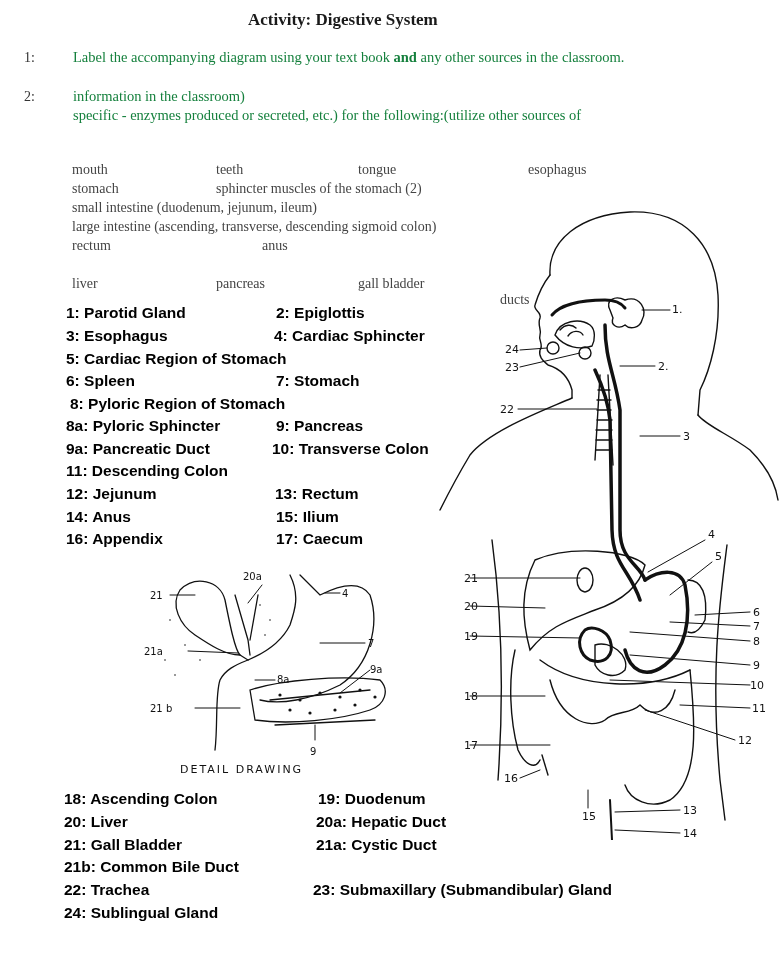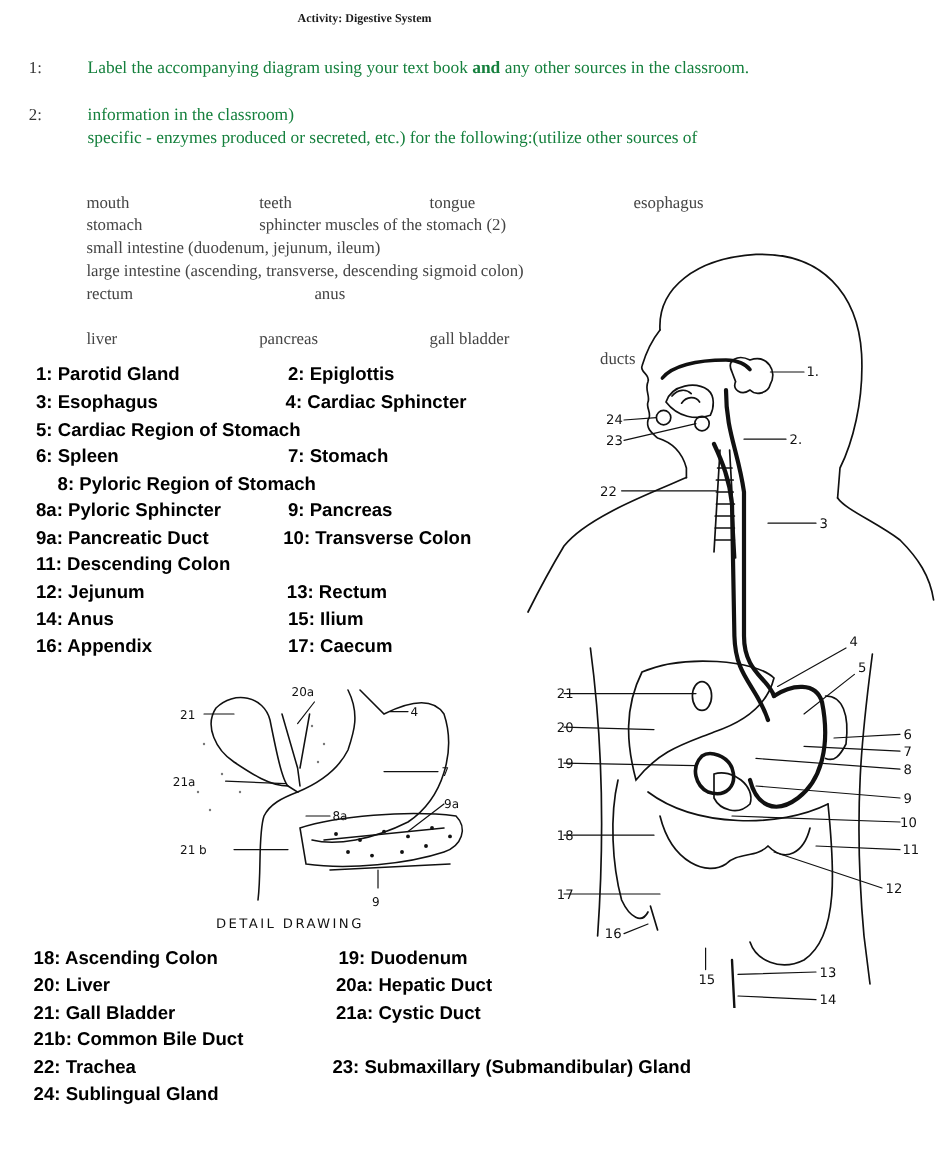--- a/index.html
+++ b/index.html
@@ -1,24 +1,24 @@
 <!DOCTYPE html>
 <html><head>
   <meta charset="utf-8">
   <style>
     html, body { margin:0; padding:0; background:#ffffff; }
     body { width:783px; height:970px; position:relative; overflow:hidden; color:#1a1a1a; }
     .serif { font-family:"Liberation Serif", "DejaVu Serif", serif; }
     .sans { font-family:"Liberation Sans", "DejaVu Sans", sans-serif; }
     .abs { position:absolute; white-space:nowrap; }
-    .title { left:248px; top:10px; font-size:10px; font-weight:bold; }
+    .title { left:248px; top:10px; font-size:17px; font-weight:bold; }
     .num { font-size:14px; color:#333; }
     .instr { font-size:14.5px; color:#15803d; line-height:19px; }
     .organ { font-size:14px; color:#444; }
-    .lab { font-size:15.5px; font-weight:bold; color:#000; }
+    .lab { font-size:15.5px; font-weight:bold; color:#000;margin-left:36px; }
     svg text { font-family:"DejaVu Sans", sans-serif; }
     u { text-decoration:underline; }
   </style>
 </head>
 <body>
 
 <div class="abs serif title">Activity:  Digestive System</div>
 
 <div class="abs serif num" style="left:24px;top:50px;">1:</div>
 <div class="abs serif instr" style="left:73px;top:48px;">
@@ -51,21 +51,21 @@
 <div class="abs serif organ" style="left:500px;top:292px;">ducts</div>
 
 <div>
   <div class="abs sans lab" style="left:30px;top:304px;">1: Parotid Gland</div>
   <div class="abs sans lab" style="left:240px;top:304px;">2: Epiglottis</div>
   <div class="abs sans lab" style="left:30px;top:327px;">3: Esophagus</div>
   <div class="abs sans lab" style="left:238px;top:327px;">4: Cardiac Sphincter</div>
   <div class="abs sans lab" style="left:30px;top:350px;">5: Cardiac Region of Stomach</div>
   <div class="abs sans lab" style="left:30px;top:372px;">6: Spleen</div>
   <div class="abs sans lab" style="left:240px;top:372px;">7: Stomach</div>
-  <div class="abs sans lab" style="left:48px;top:395px;text-align:right;">8: Pyloric Region of Stomach</div>
+  <div class="abs sans lab" style="left:34px;top:395px;text-align:right;">8: Pyloric Region of Stomach</div>
   <div class="abs sans lab" style="left:30px;top:417px;">8a: Pyloric Sphincter</div>
   <div class="abs sans lab" style="left:240px;top:417px;">9: Pancreas</div>
   <div class="abs sans lab" style="left:30px;top:440px;">9a: Pancreatic Duct</div>
   <div class="abs sans lab" style="left:236px;top:440px;">10: Transverse Colon</div>
   <div class="abs sans lab" style="left:30px;top:462px;">11: Descending Colon</div>
   <div class="abs sans lab" style="left:30px;top:485px;">12: Jejunum</div>
   <div class="abs sans lab" style="left:239px;top:485px;">13: Rectum</div>
   <div class="abs sans lab" style="left:30px;top:508px;">14: Anus</div>
   <div class="abs sans lab" style="left:240px;top:508px;">15: Ilium</div>
   <div class="abs sans lab" style="left:30px;top:530px;">16: Appendix</div>

